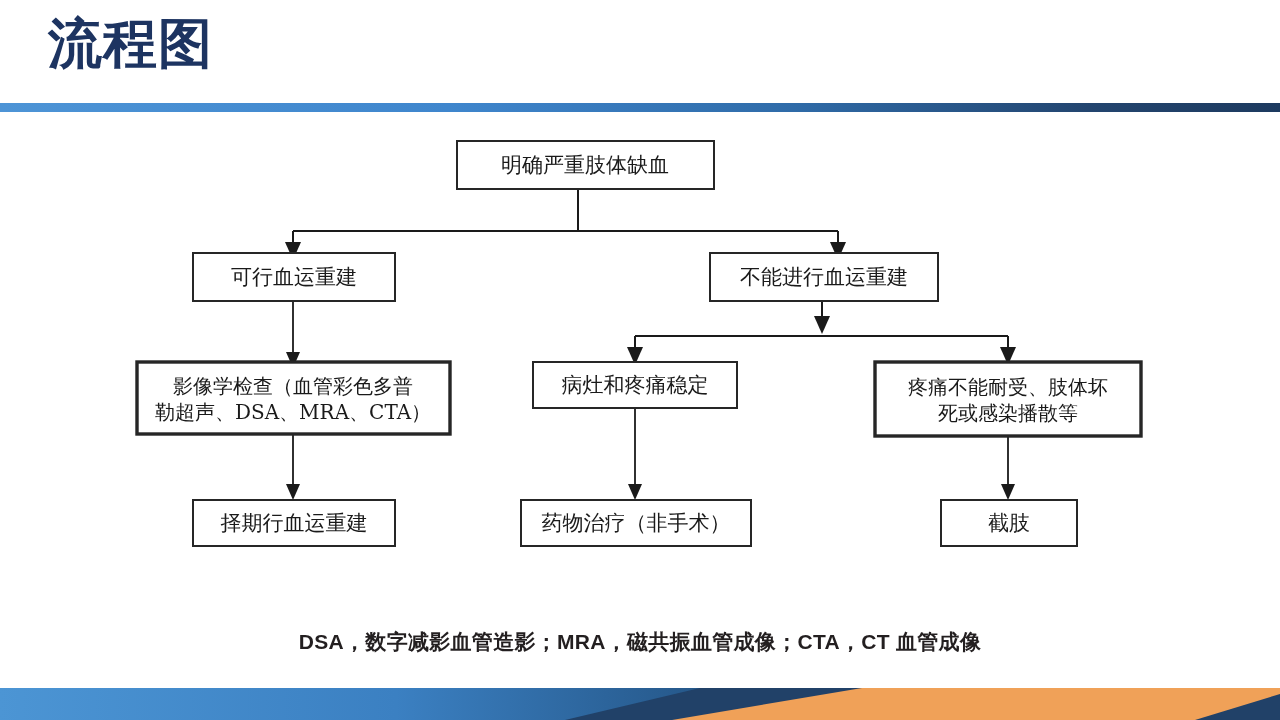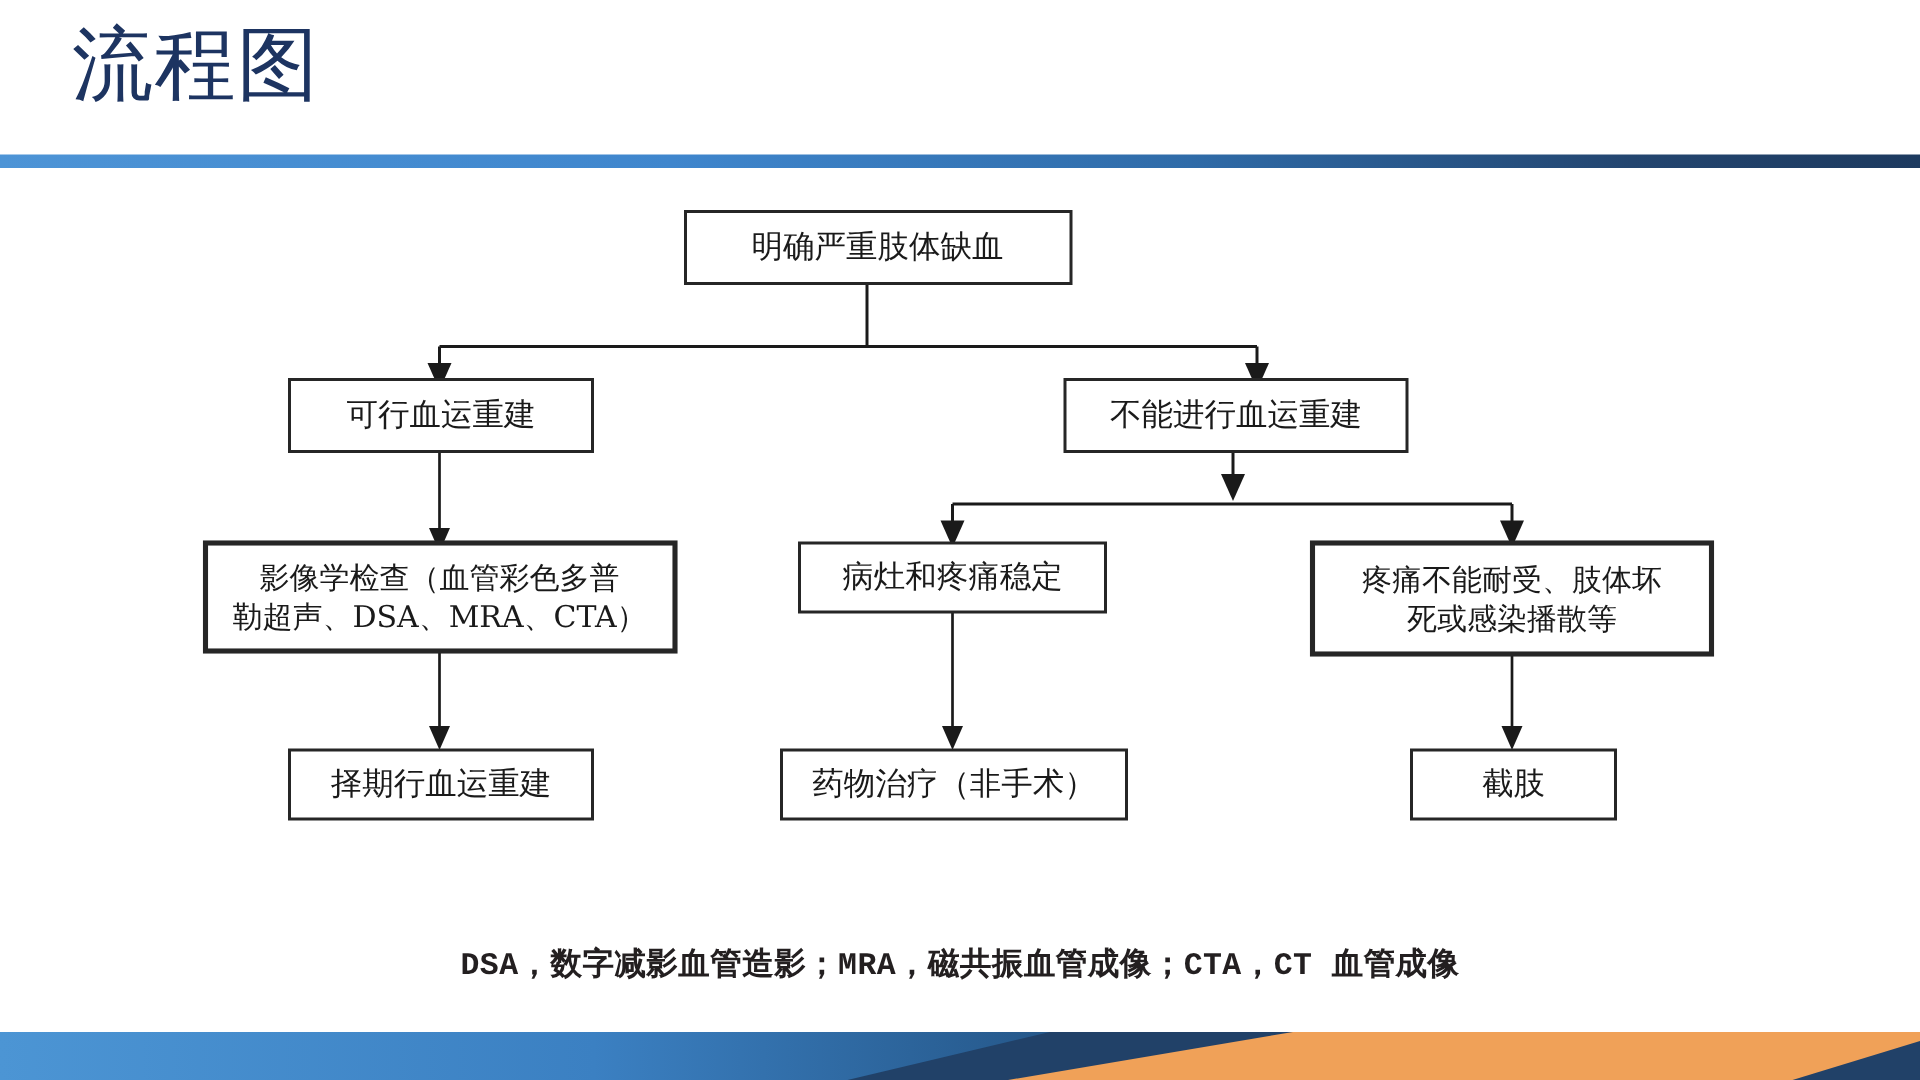--- a/index.html
+++ b/index.html
@@ -16,21 +16,21 @@
   }
 
   
   #slide-title {
     position: absolute;
     left: 48px;
     top: 14px;
     font-family: "Liberation Sans", sans-serif;
     font-size: 54px;
     line-height: 1.1;
-    font-weight: 400;
+    font-weight: 700;
     color: #1d3461;
     letter-spacing: 1px;
     white-space: nowrap;
   }
   #title-divider {
     position: absolute;
     left: 0;
     top: 103px;
     width: 1280px;
     height: 9px;
@@ -70,21 +70,21 @@
   .connector.thin { stroke-width: 1.8; }
   .arrow-head { fill: #1a1a1a; stroke: none; }
 
   
   #chart-caption {
     position: absolute;
     left: 0;
     top: 628px;
     width: 1280px;
     text-align: center;
-    font-family: Liberation Mono, monospace;
+    font-family: Liberation Sans, sans-serif;
     font-size: 21px;
     font-weight: bold;
     color: #231f20;
     letter-spacing: 0.3px;
   }
 
   
   #footer-decoration {
     position: absolute;
     left: 0;

